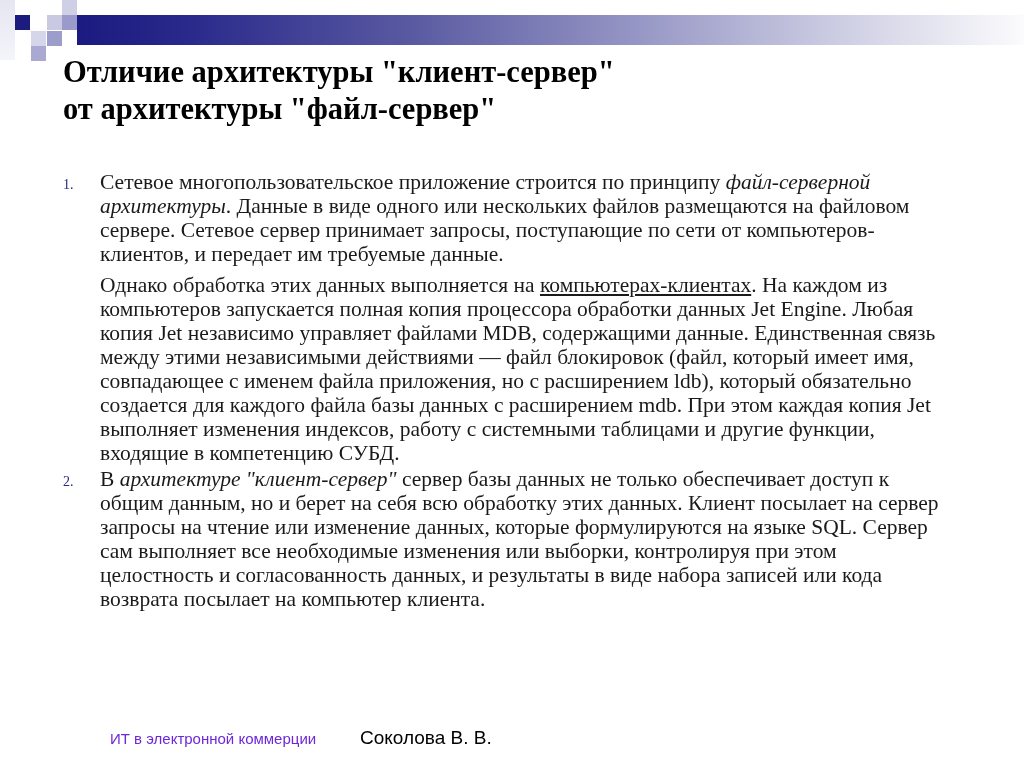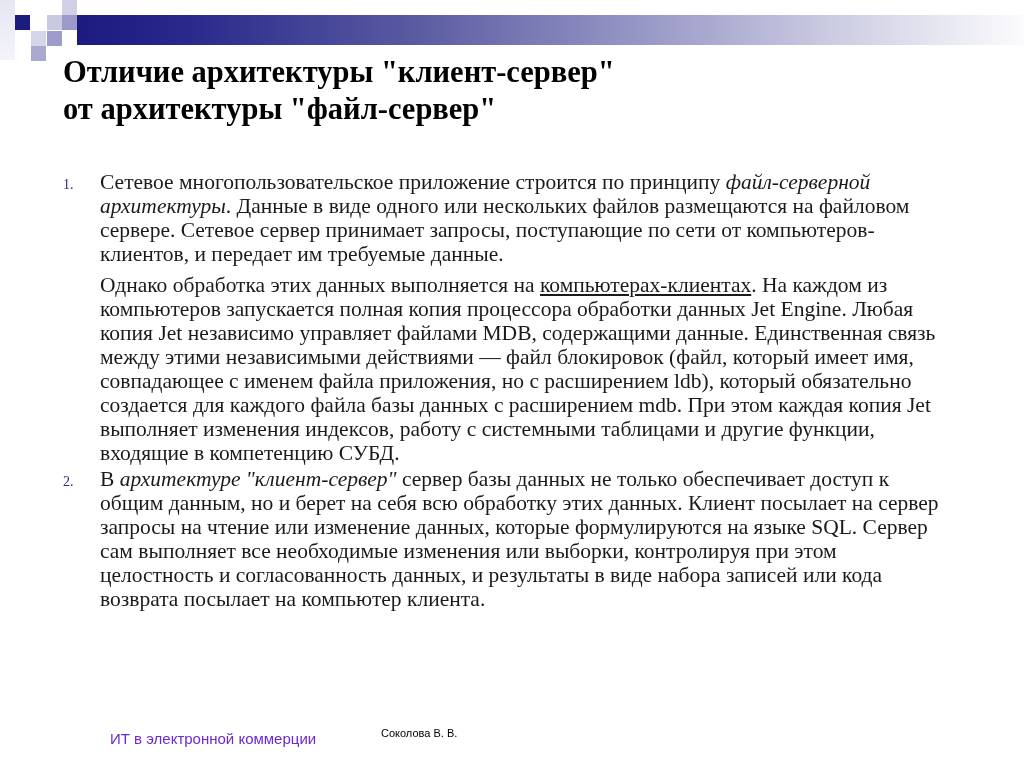--- a/index.html
+++ b/index.html
@@ -65,23 +65,22 @@
       left: 62px; top: 730px;
       font-family: "Liberation Sans", sans-serif;
       font-size: 15px;
       color: #6d28d9;
       margin-left: 48px;
     }
     .footer-center {
       position: absolute;
       left: 360px; top: 727px;
       font-family: "Liberation Sans", sans-serif;
-      font-size: 11px;
+      font-size: 19px;
       color: #000000;
-      margin-left: 21px;
     }
   </style>
 </head>
 <body>
 
 <div class="deco strip"></div>
 <div class="sq" style="left:15px;top:15px;background:#1c1c7e;"></div>
 <div class="sq" style="left:47px;top:15px;background:#c9c9e2;"></div>
 <div class="sq" style="left:62px;top:0px;background:#cfcfe6;"></div>
 <div class="sq" style="left:62px;top:15px;background:#9a9acb;"></div>

